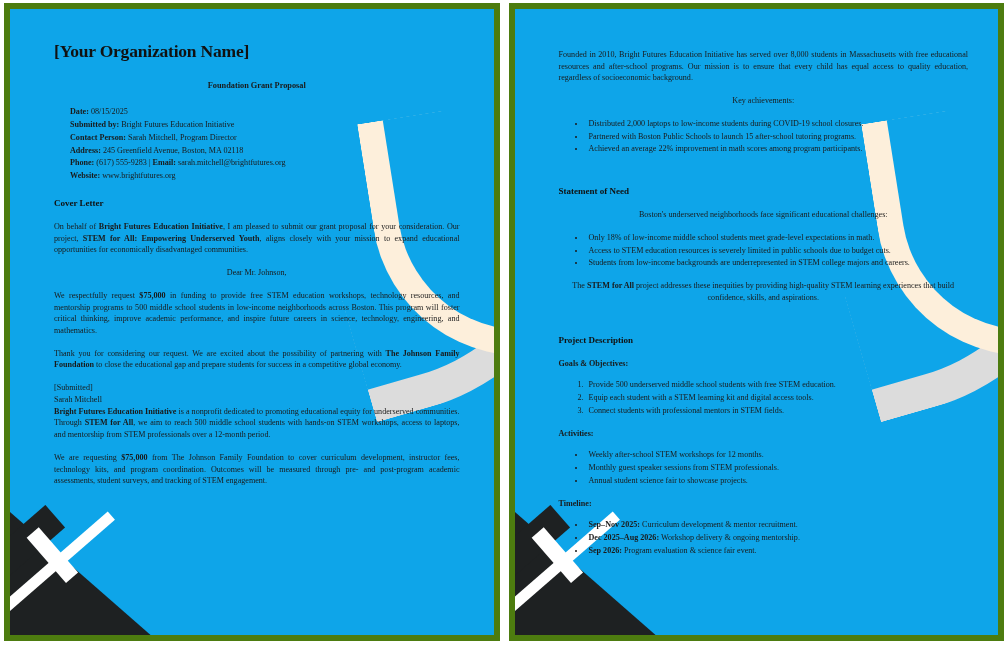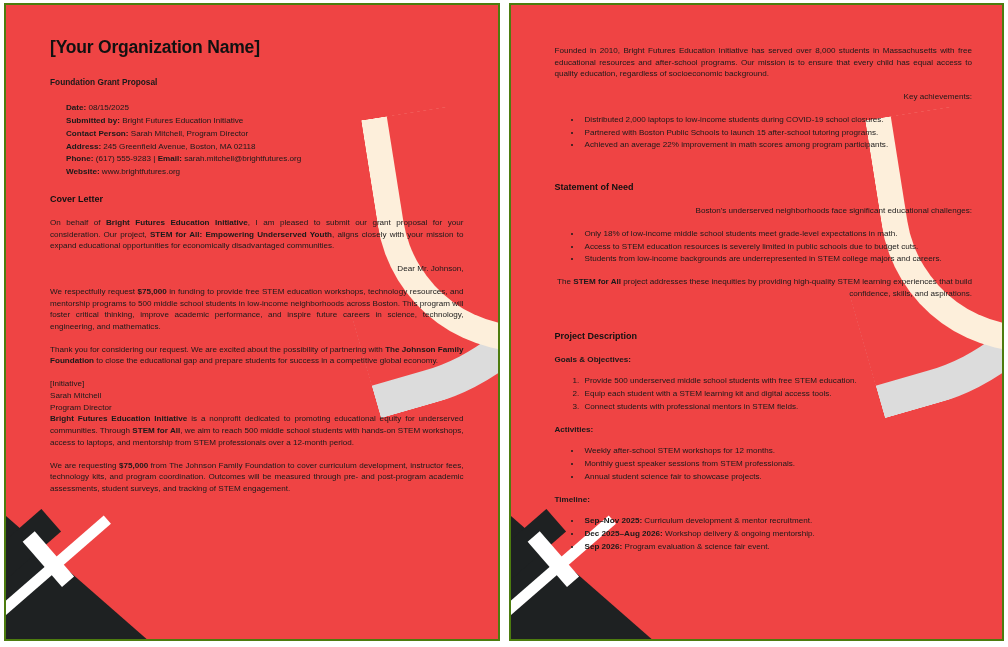--- a/index.html
+++ b/index.html
@@ -21,24 +21,25 @@
     height: 647px;
     gap: 9px;
     padding: 3px 4px 6px 4px;
     box-sizing: border-box;
     background: #ffffff;
   }
 
   .page {
     position: relative;
     flex: 1 1 0;
-    background: #ef4444;
-    border: 2px solid #4d7c0f;
+    background: #0ea5e9;
+    border: 6px solid #4d7c0f;
     box-sizing: border-box;
     overflow: hidden;
+    font-family: Liberation Serif, serif;
   }
 
   
   .deco { position: absolute; pointer-events: none; }
 
   .swoosh-gray {
     top: -120px;
     right: -92px;
     width: 250px;
     height: 470px;
@@ -121,38 +122,39 @@
     font-weight: bold;
     letter-spacing: -0.2px;
     margin: 0 0 16px 0;
     color: #111111;
   }
 
   .subtitle {
     font-size: 8.3px;
     font-weight: bold;
     margin: 0 0 14px 0;
+    text-align: center;
   }
 
   h2.section {
     font-size: 9px;
     font-weight: bold;
     margin: 15px 0 11px 0;
     color: #111111;
   }
   h2.section.tight { margin-top: 30px; }
 
   .meta-line { margin: 0 0 1px 16px; }
   .meta-line b { font-weight: bold; }
 
   p.para {
     margin: 0 0 11px 0;
     text-align: justify;
   }
-  p.para.nojust { text-align: right; }
+  p.para.nojust { text-align: center; }
   p.para:last-child { margin-bottom: 0; }
 
   .sig-line { margin: 0; }
 
   .label-bold {
     font-weight: bold;
     margin: 0 0 10px 0;
   }
 
   ul.bullets, ol.numbers {
@@ -202,23 +204,22 @@
 
       <p class="para"><span>On behalf of </span><b>Bright Futures Education Initiative</b><span>, I am pleased to submit our grant proposal for your consideration. Our project, </span><b>STEM for All: Empowering Underserved Youth</b><span>, aligns closely with your mission to expand educational opportunities for economically disadvantaged communities.</span></p>
 
       <p class="para nojust">Dear Mr. Johnson,</p>
 
       <p class="para"><span>We respectfully request </span><b>$75,000</b><span> in funding to provide free STEM education workshops, technology resources, and mentorship programs to 500 middle school students in low-income neighborhoods across Boston. This program will foster critical thinking, improve academic performance, and inspire future careers in science, technology, engineering, and mathematics.</span></p>
 
       <p class="para"><span>Thank you for considering our request. We are excited about the possibility of partnering with </span><b>The Johnson Family Foundation</b><span> to close the educational gap and prepare students for success in a competitive global economy.</span></p>
 
       <div class="signature-block">
-        <p class="sig-line">[Initiative]</p>
+        <p class="sig-line">[Submitted]</p>
         <p class="sig-line">Sarah Mitchell</p>
-        <p class="sig-line">Program Director</p>
       </div>
 
 
       <p class="para"><b>Bright Futures Education Initiative</b><span> is a nonprofit dedicated to promoting educational equity for underserved communities. Through </span><b>STEM for All</b><span>, we aim to reach 500 middle school students with hands-on STEM workshops, access to laptops, and mentorship from STEM professionals over a 12-month period.</span></p>
 
       <p class="para"><span>We are requesting </span><b>$75,000</b><span> from The Johnson Family Foundation to cover curriculum development, instructor fees, technology kits, and program coordination. Outcomes will be measured through pre- and post-program academic assessments, student surveys, and tracking of STEM engagement.</span></p>
 
     </div>
   </div>
 

